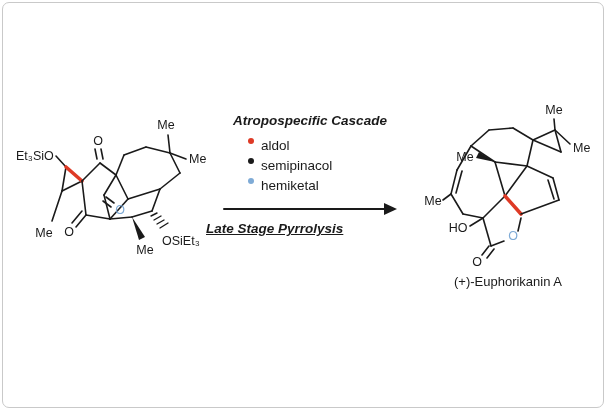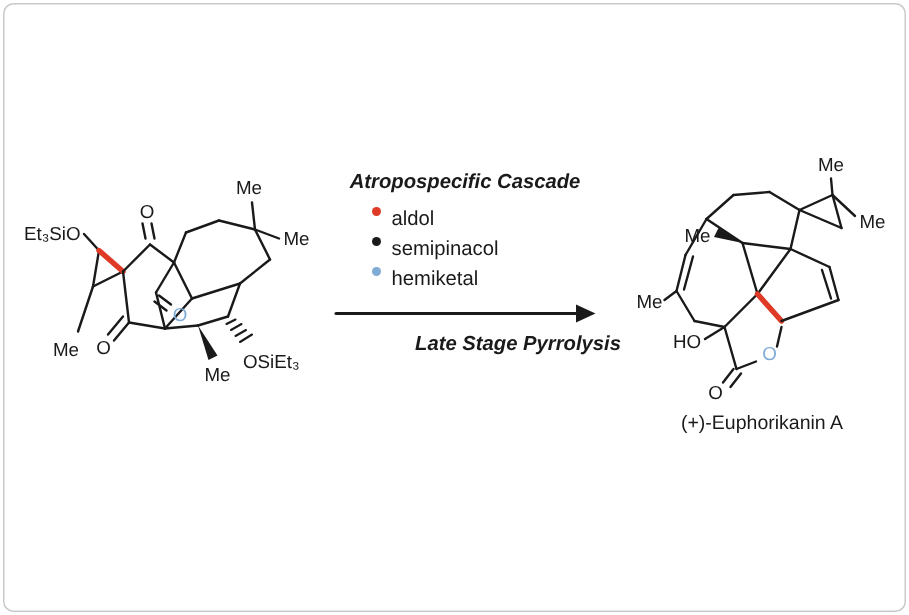--- a/index.html
+++ b/index.html
@@ -2,22 +2,22 @@
 <html><head>
 <meta charset="utf-8">
 <style>
   html,body{margin:0;padding:0;background:#ffffff;}
   .page{position:relative;width:606px;height:410px;background:#ffffff;overflow:hidden;
         font-family:"Liberation Sans","DejaVu Sans",sans-serif;color:#1a1a1a;}
   .card{position:absolute;inset:2px;border:1px solid #c9c9c9;border-radius:7px;background:#ffffff;}
   .abs{position:absolute;}
   .arrow-title{left:206px;top:113px;width:208px;text-align:center;
                font-size:13.5px;font-weight:bold;font-style:italic;}
-  .arrow-sub{left:206px;top:221px;width:208px;text-align:right;
-             font-size:13.5px;font-weight:bold;font-style:italic;}
+  .arrow-sub{left:206px;top:221px;width:208px;text-align:left;
+             font-size:13.5px;font-weight:bold;font-style:italic;text-decoration:underline;}
   .bullets{left:248px;top:138px;}
   .bullet-row{display:flex;align-items:flex-start;height:20px;font-size:13.5px;}
   .dot{width:6px;height:6px;border-radius:50%;margin-right:7px;flex:0 0 auto;}
   .product-name{left:408px;top:274px;width:200px;text-align:center;font-size:13px;}
   svg line{stroke:#1a1a1a;stroke-width:1.6;stroke-linecap:round;}
   svg line.accent{stroke-width:3.6;}
   svg line.thin{stroke-width:1.4;}
   svg polygon{fill:#1a1a1a;}
   .atom{font-family:"Liberation Sans","DejaVu Sans",sans-serif;font-size:12.5px;fill:#1a1a1a;}
 </style>

